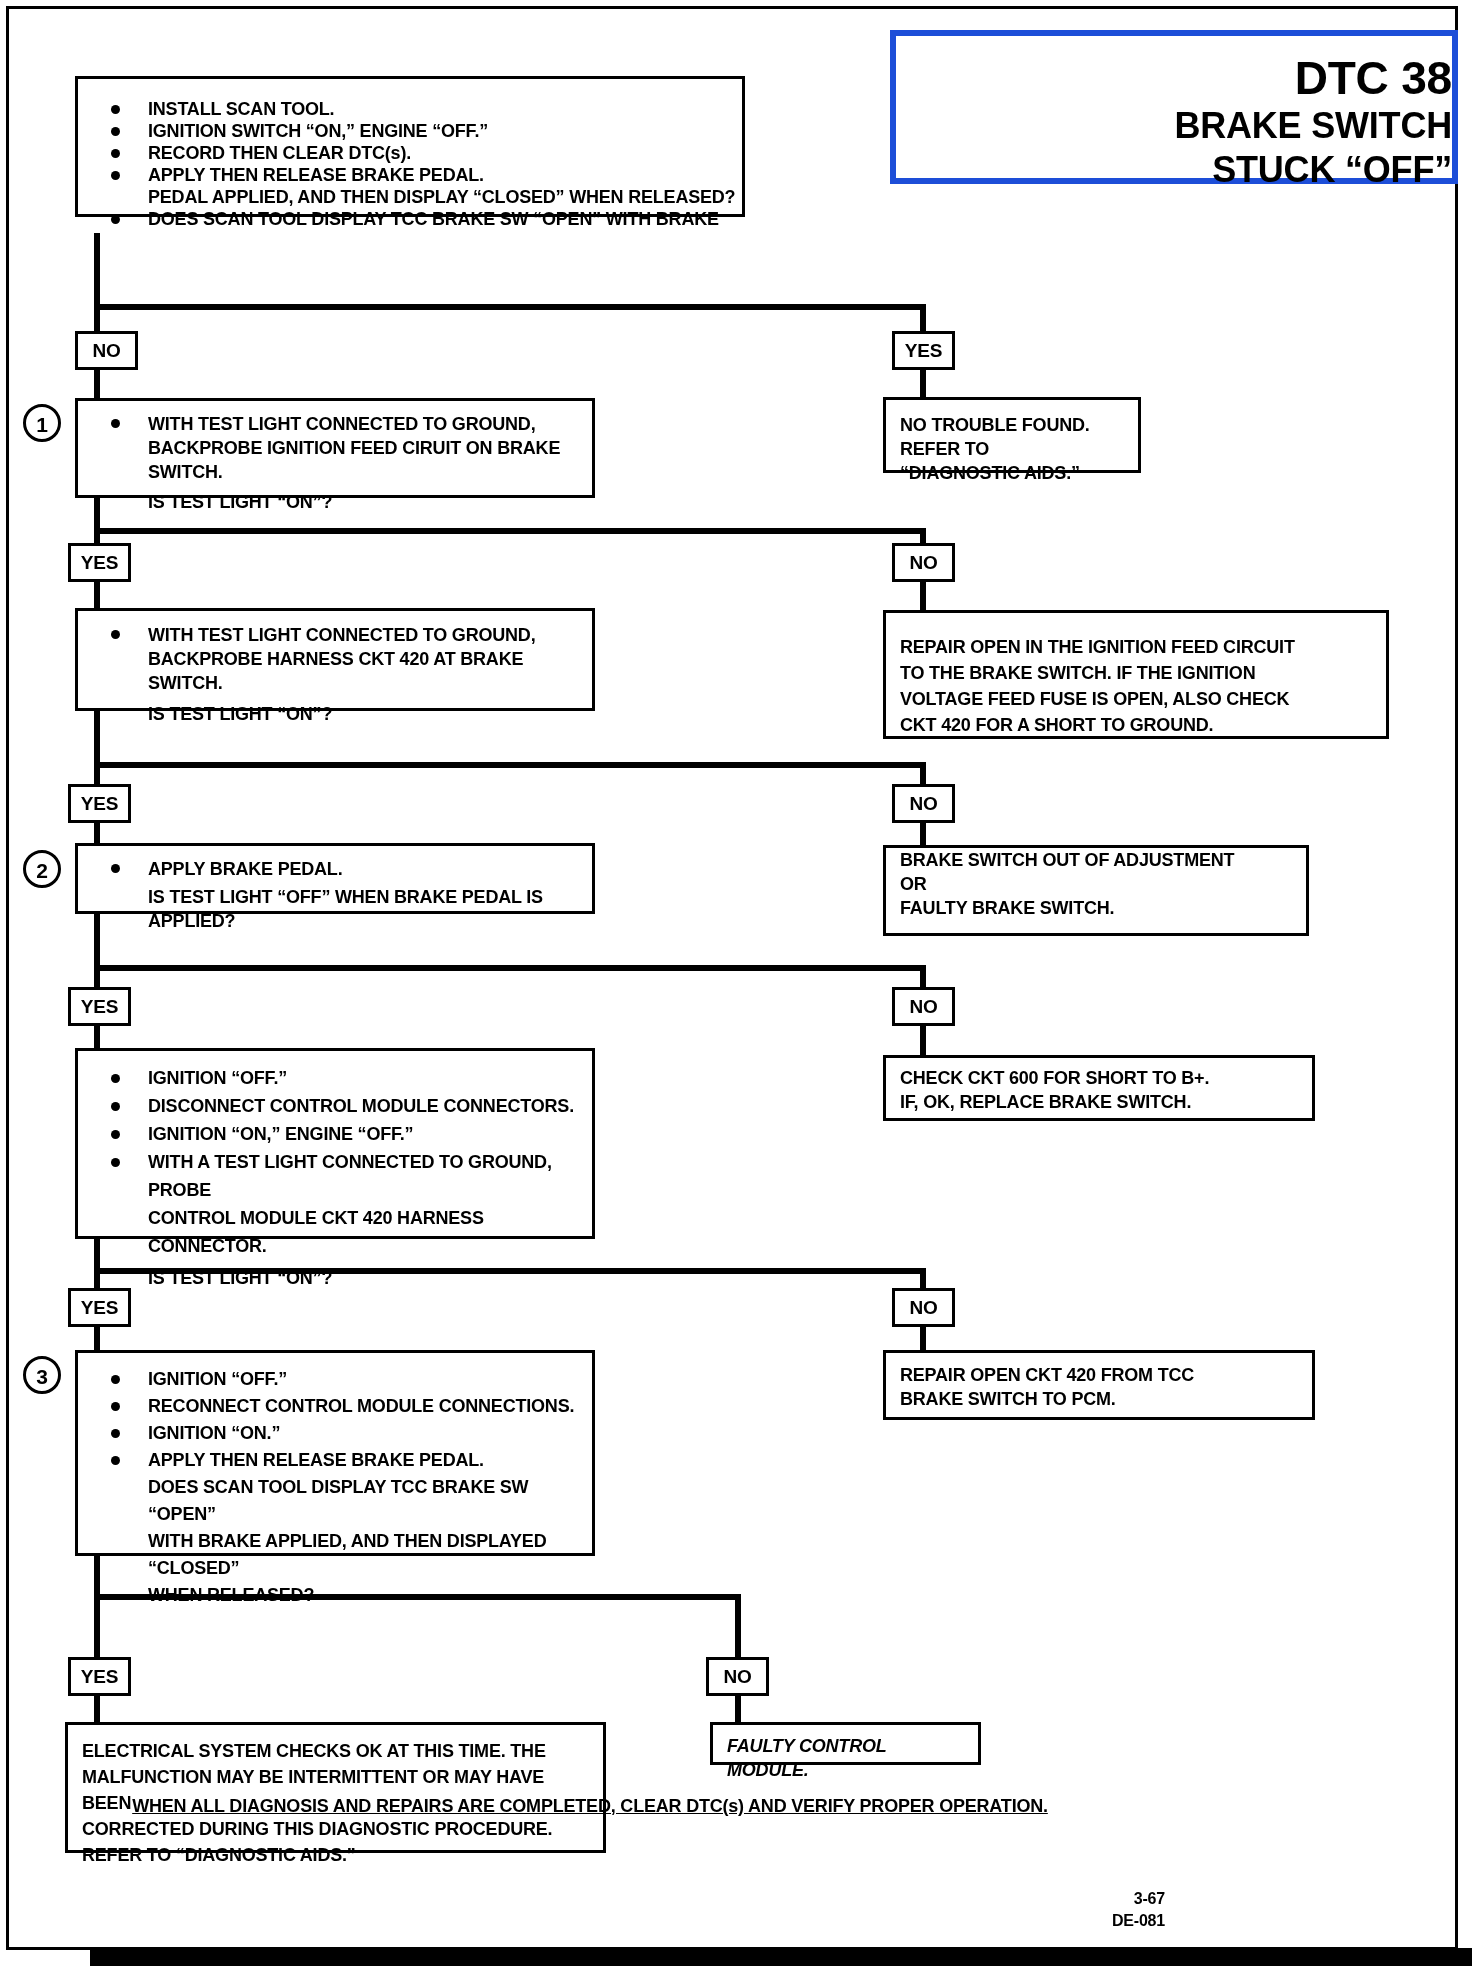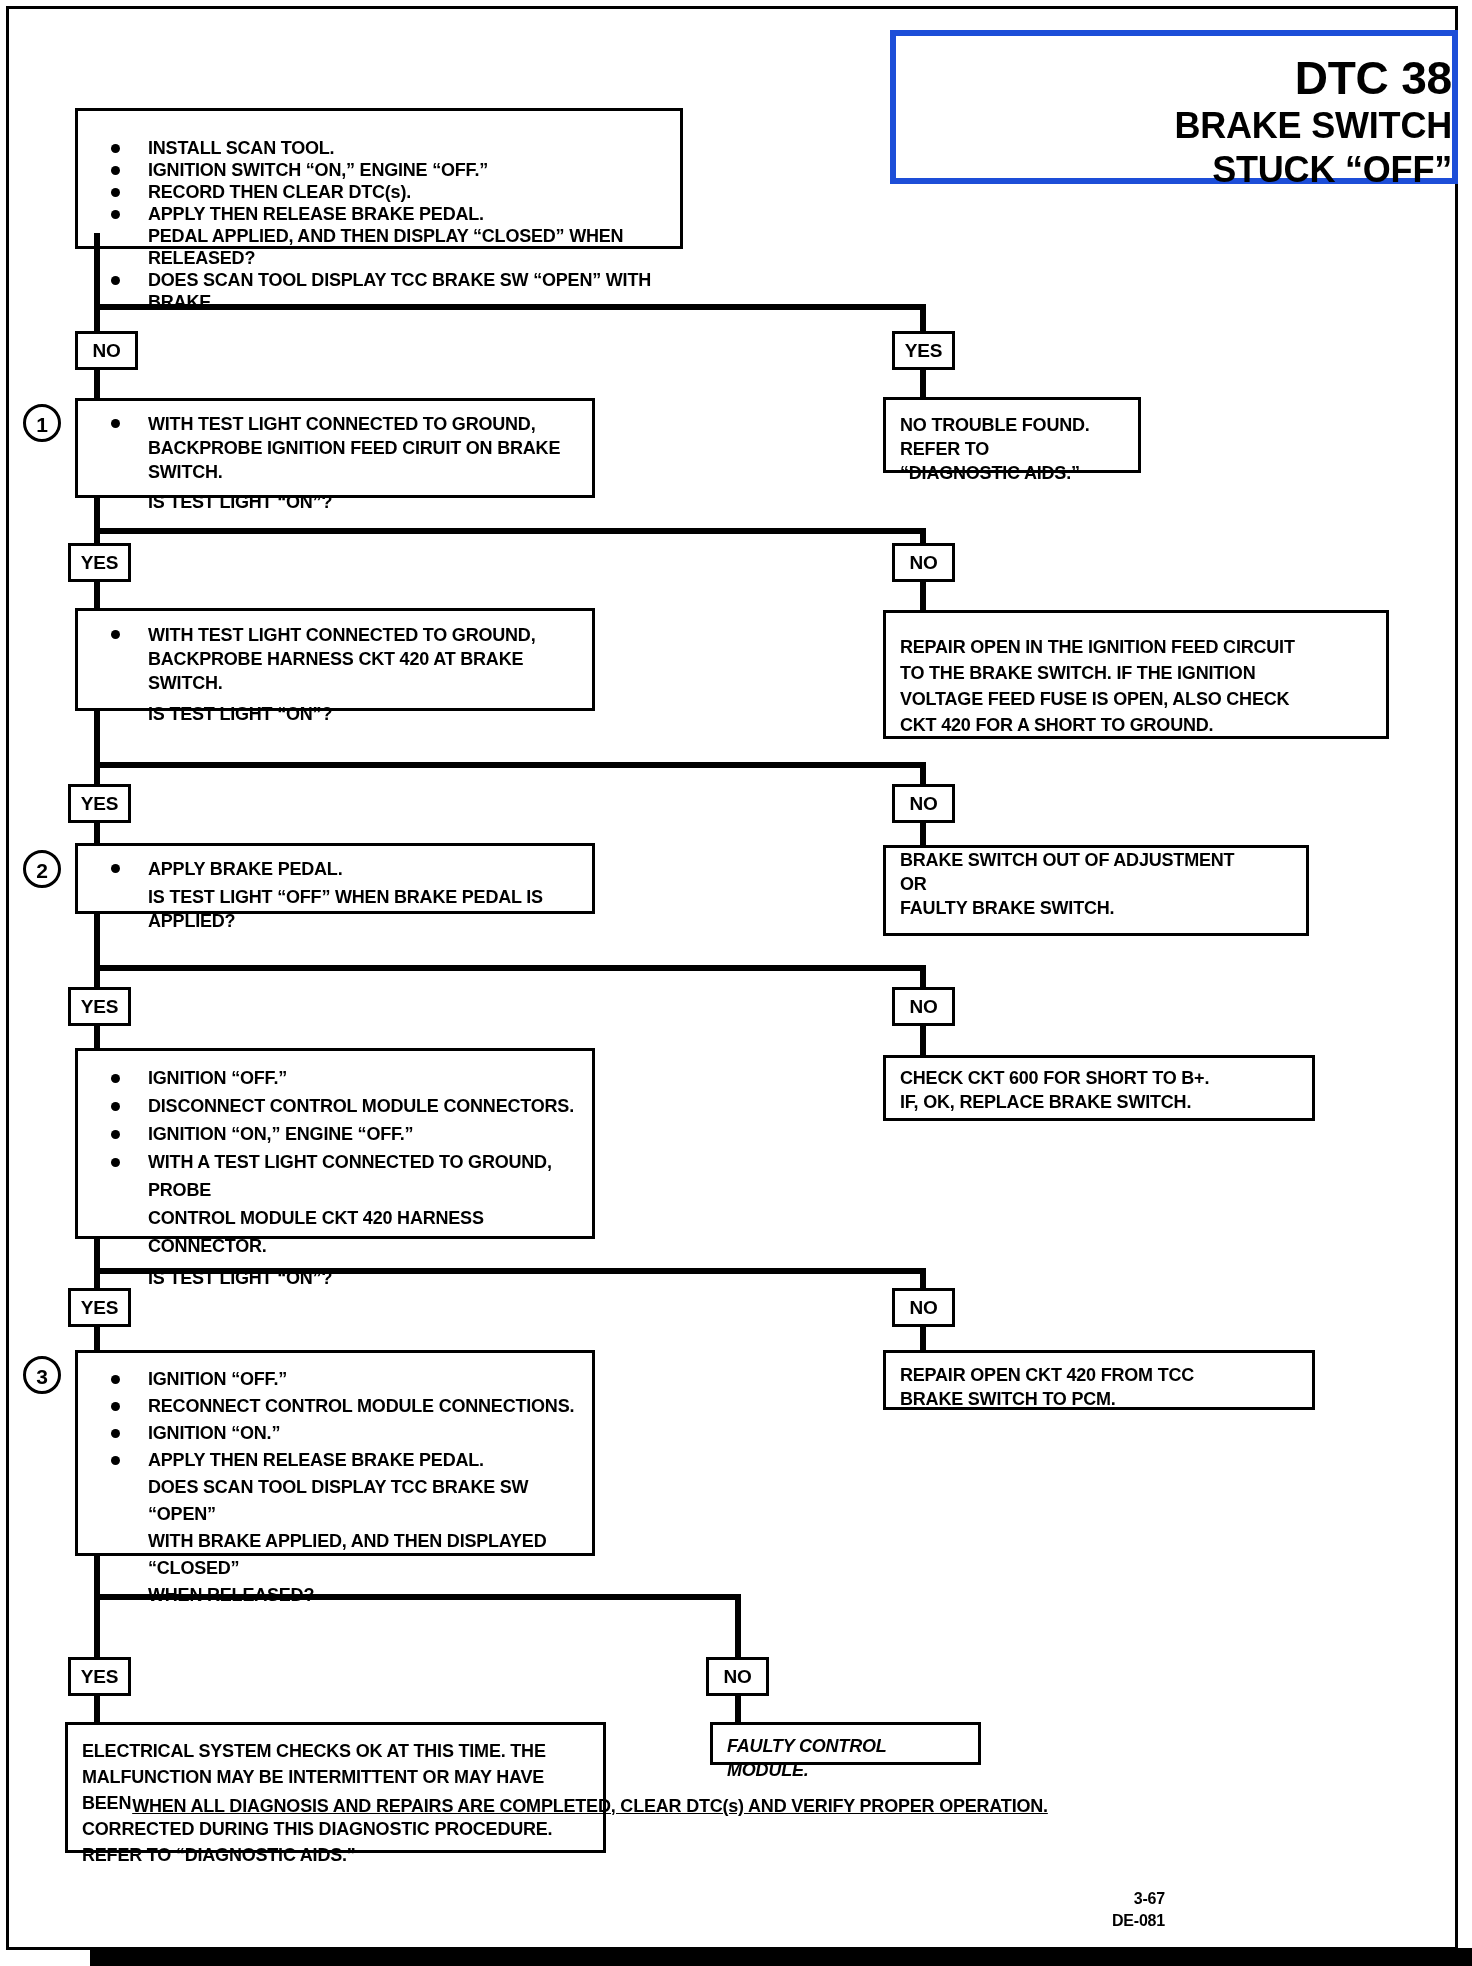--- a/index.html
+++ b/index.html
@@ -34,21 +34,21 @@
 
   <div class="pborder" style="left:6px;top:6px;width:1452px;height:1944px;"></div>
   <div class="blackbar" style="left:90px;top:1948px;width:1382px;height:18px;"></div>
 
   <div class="titlebox" style="left:890px;top:6px;width:568px;height:154px;">
     <div class="title-main">DTC 38</div>
     <div class="title-sub">BRAKE SWITCH</div>
     <div class="title-sub">STUCK “OFF”</div>
   </div>
 
-  <div class="box" style="left:75px;top:108px;width:608px;height:141px;padding-top:26px;line-height:22px;">
+  <div class="box" style="left:75px;top:76px;width:670px;height:141px;padding-top:19px;line-height:22px;">
     <div class="line"><span class="dot"></span><span>INSTALL SCAN TOOL.</span></div>
     <div class="line"><span class="dot"></span><span>IGNITION SWITCH “ON,” ENGINE “OFF.”</span></div>
     <div class="line"><span class="dot"></span><span>RECORD THEN CLEAR DTC(s).</span></div>
     <div class="line"><span class="dot"></span><span>APPLY THEN RELEASE BRAKE PEDAL.</span></div>
     <div class="line"><span>PEDAL APPLIED, AND THEN DISPLAY “CLOSED” WHEN RELEASED?</span></div>
     <div class="line"><span class="dot"></span><span>DOES SCAN TOOL DISPLAY TCC BRAKE SW “OPEN” WITH BRAKE</span></div>
   </div>
 
   <div class="vl" style="left:94px;top:233px;height:100px;"></div>
   <div class="hl" style="left:94px;top:304px;width:832px;"></div>
@@ -165,21 +165,21 @@
   <div class="box" style="left:75px;top:1350px;width:520px;height:206px;padding-top:13px;line-height:27px;">
     <div class="line"><span class="dot" style="top:9px;"></span><span>IGNITION “OFF.”</span></div>
     <div class="line"><span class="dot" style="top:9px;"></span><span>RECONNECT CONTROL MODULE CONNECTIONS.</span></div>
     <div class="line"><span class="dot" style="top:9px;"></span><span>IGNITION “ON.”</span></div>
     <div class="line"><span class="dot" style="top:9px;"></span><span>APPLY THEN RELEASE BRAKE PEDAL.</span></div>
     <div class="line"><span>DOES SCAN TOOL DISPLAY TCC BRAKE SW “OPEN”</span></div>
     <div class="line"><span>WITH BRAKE APPLIED, AND THEN DISPLAYED “CLOSED”</span></div>
     <div class="line"><span>WHEN RELEASED?</span></div>
   </div>
 
-  <div class="box" style="left:883px;top:1350px;width:432px;height:60px;padding-top:10px;line-height:24px;">
+  <div class="box" style="left:883px;top:1350px;width:432px;height:70px;padding-top:10px;line-height:24px;">
     <div class="line plain"><span>REPAIR OPEN CKT 420 FROM TCC</span></div>
     <div class="line plain"><span>BRAKE SWITCH TO PCM.</span></div>
   </div>
 
   <div class="vl" style="left:94px;top:1556px;height:103px;"></div>
   <div class="hl" style="left:94px;top:1594px;width:647px;"></div>
   <div class="vl" style="left:735px;top:1594px;height:65px;"></div>
   <div class="tag" style="left:68px;top:1657px;">
       <span>YES</span>
     </div>

